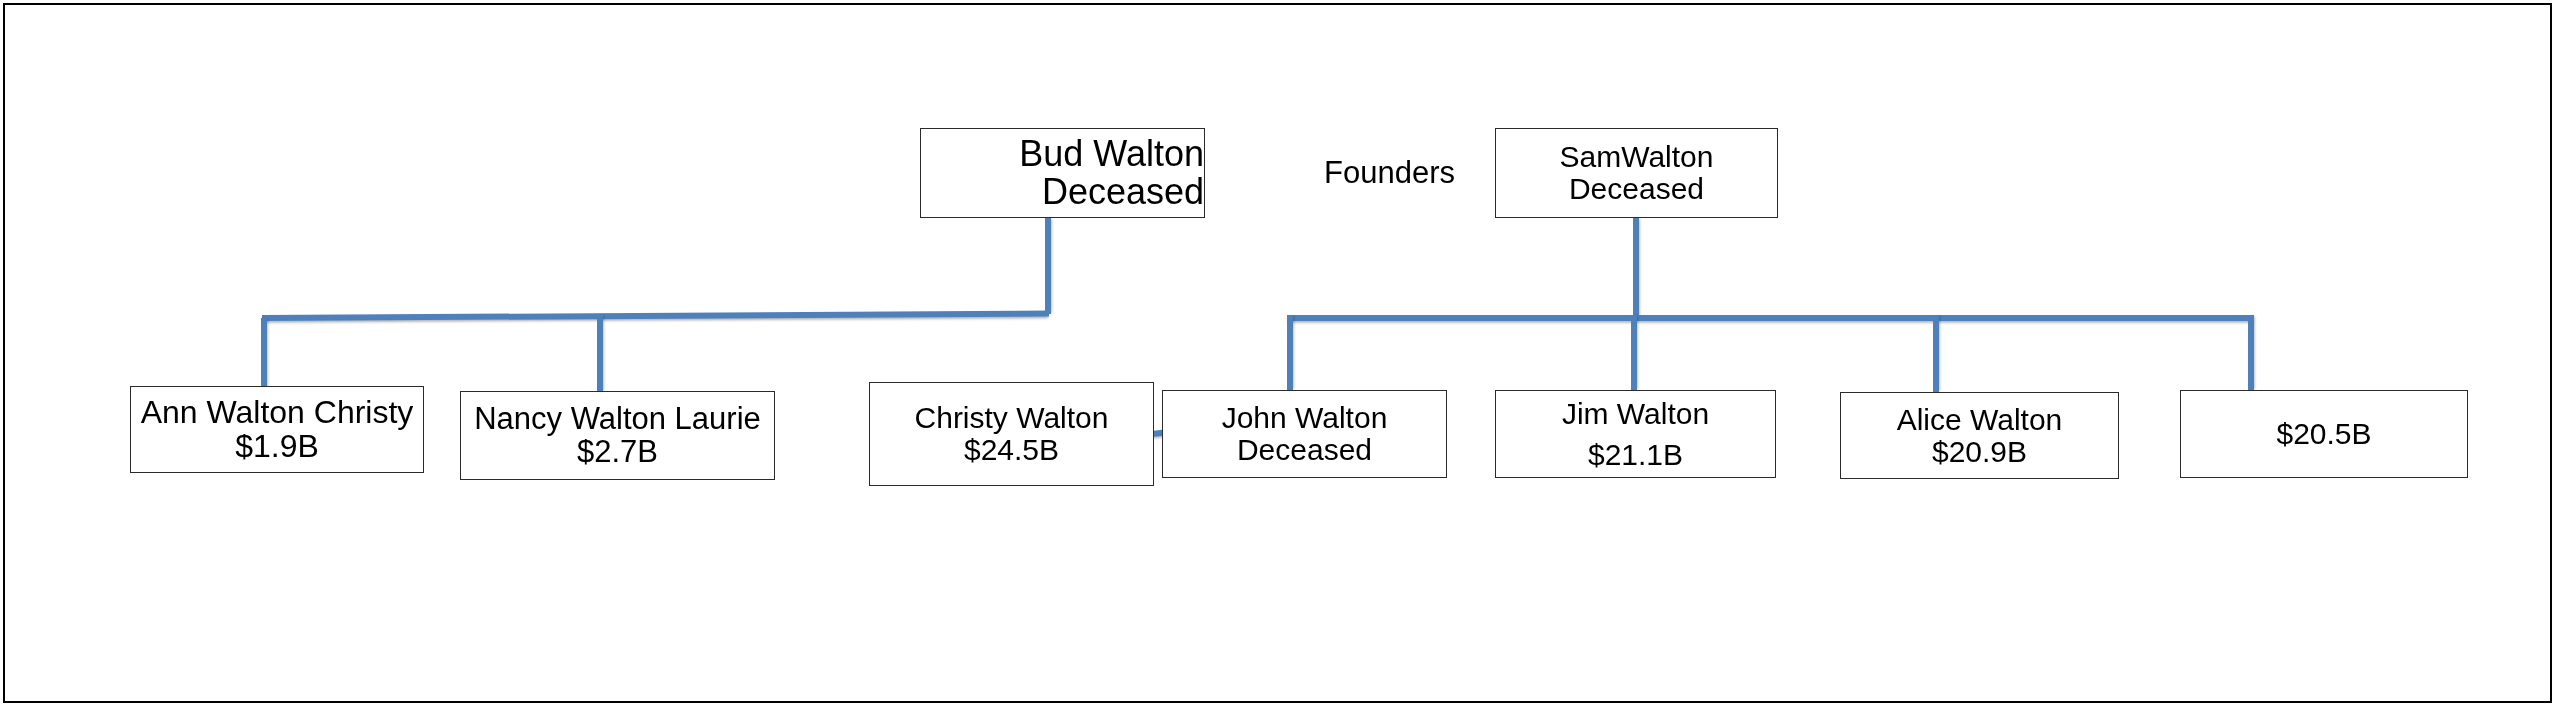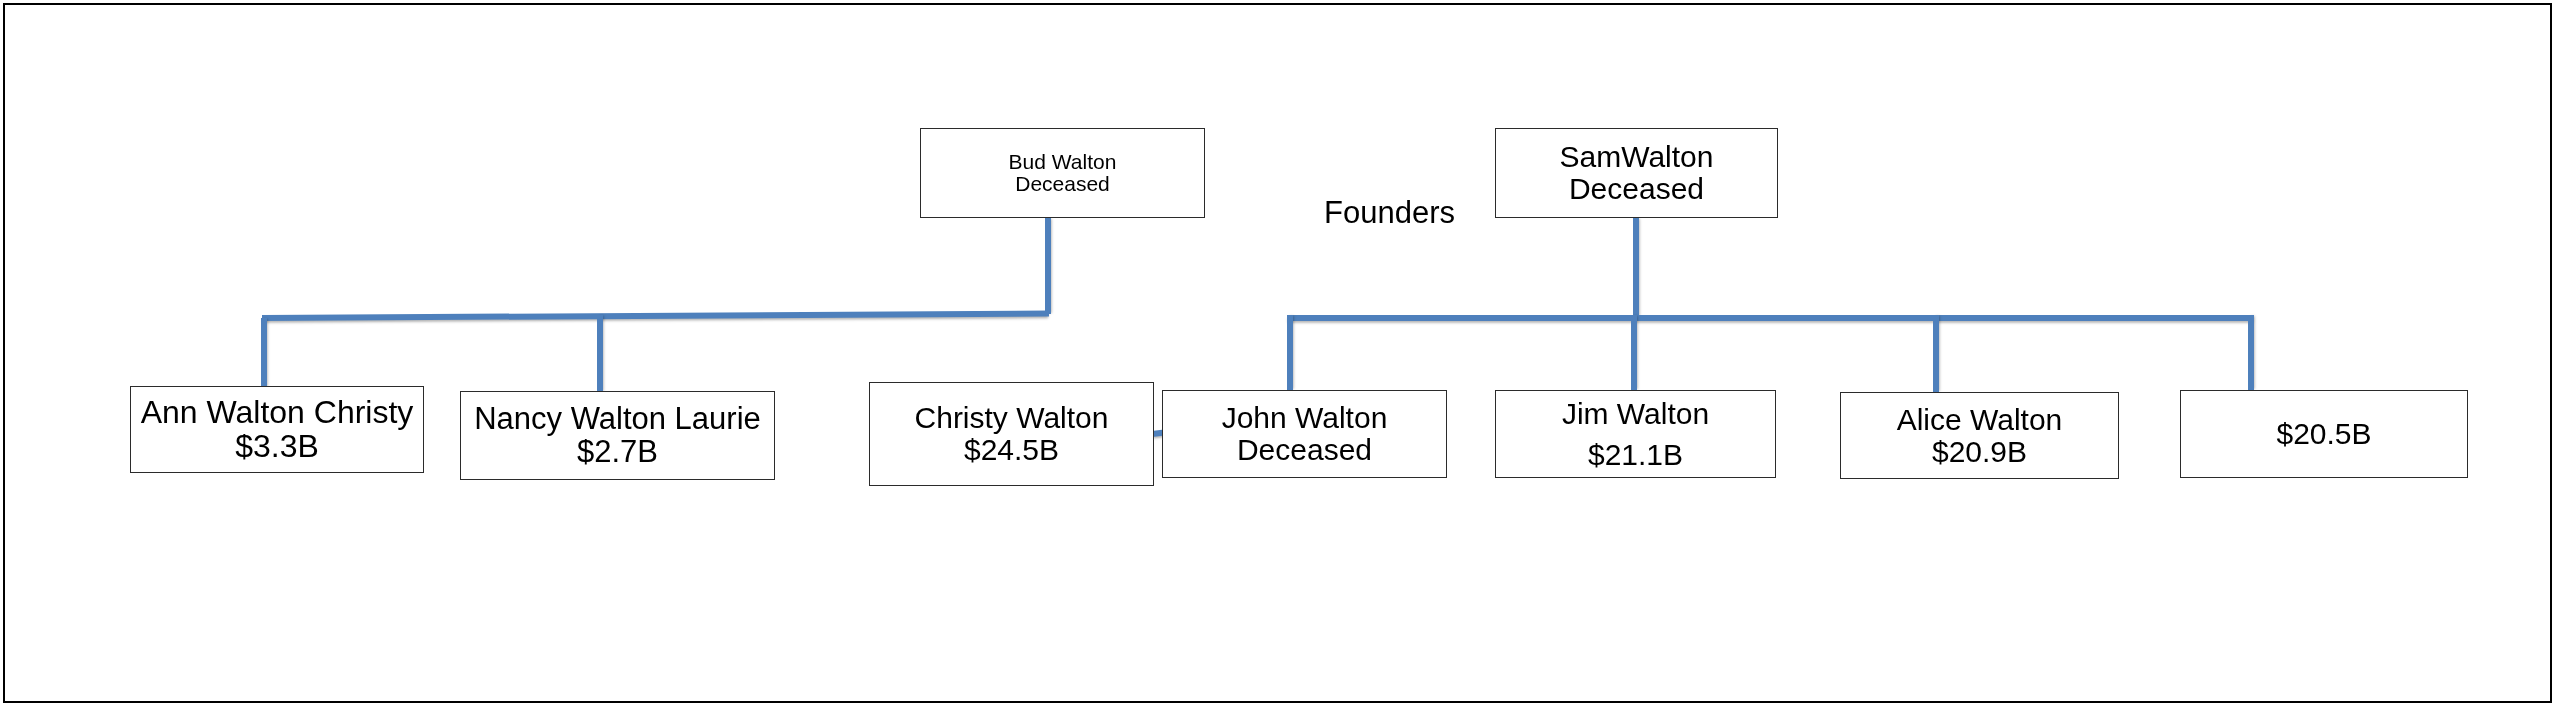--- a/index.html
+++ b/index.html
@@ -76,31 +76,30 @@
     height: 6px;
     transform-origin: left center;
     box-shadow: 0 2.6px 2.6px -0.9px rgba(0,0,0,0.30);
   }
   
   .plain-label {
     position: absolute;
     color: #000000;
     white-space: nowrap;
     z-index: 4;
-    margin-top: 40px;
   }
 </style>
 </head>
 <body>
 
 <div id="canvas">
 
   <div id="frame"></div>
 
-  <div class="node" style="left:920px; top:128px; width:285px; height:90px; font-size:21px;">
+  <div class="node" style="left:920px; top:128px; width:285px; height:90px; font-size:36px;align-items:flex-end;">
     <span class="nm">Bud Walton</span>
     <span class="amt">Deceased</span>
   </div>
 
   <div class="plain-label" style="left:1324px; top:155px; font-size:31px;">Founders</div>
 
   <div class="node" style="left:1495px; top:128px; width:283px; height:90px; font-size:30px;">
     <span class="nm">SamWalton</span>
     <span class="amt">Deceased</span>
   </div>
@@ -122,21 +121,21 @@
   <div class="conn v" style="left: 1631px; top: 315px; height: 75px; background: rgb(78, 128, 188);"></div>
 
   <div class="conn v" style="left: 1933px; top: 315px; height: 77px; background: rgb(78, 128, 188);"></div>
 
   <div class="conn v" style="left: 2248px; top: 315px; height: 75px; background: rgb(78, 128, 188);"></div>
 
   <div class="conn diag" style="left: 1152px; top: 431px; width: 48px; transform: rotate(-7deg); background: rgb(78, 128, 188);"></div>
 
   <div class="node overflow" style="left:130px; top:386px; width:294px; height:87px; font-size:32px;">
     <span class="nm">Ann Walton Christy</span>
-    <span class="amt">$3.3B</span>
+    <span class="amt">$1.9B</span>
   </div>
 
   <div class="node overflow" style="left:460px; top:391px; width:315px; height:89px; font-size:31px;">
     <span class="nm">Nancy Walton Laurie</span>
     <span class="amt">$2.7B</span>
   </div>
 
   <div class="node" style="left:869px; top:382px; width:285px; height:104px; font-size:30px;">
     <span class="nm">Christy Walton</span>
     <span class="amt">$24.5B</span>

